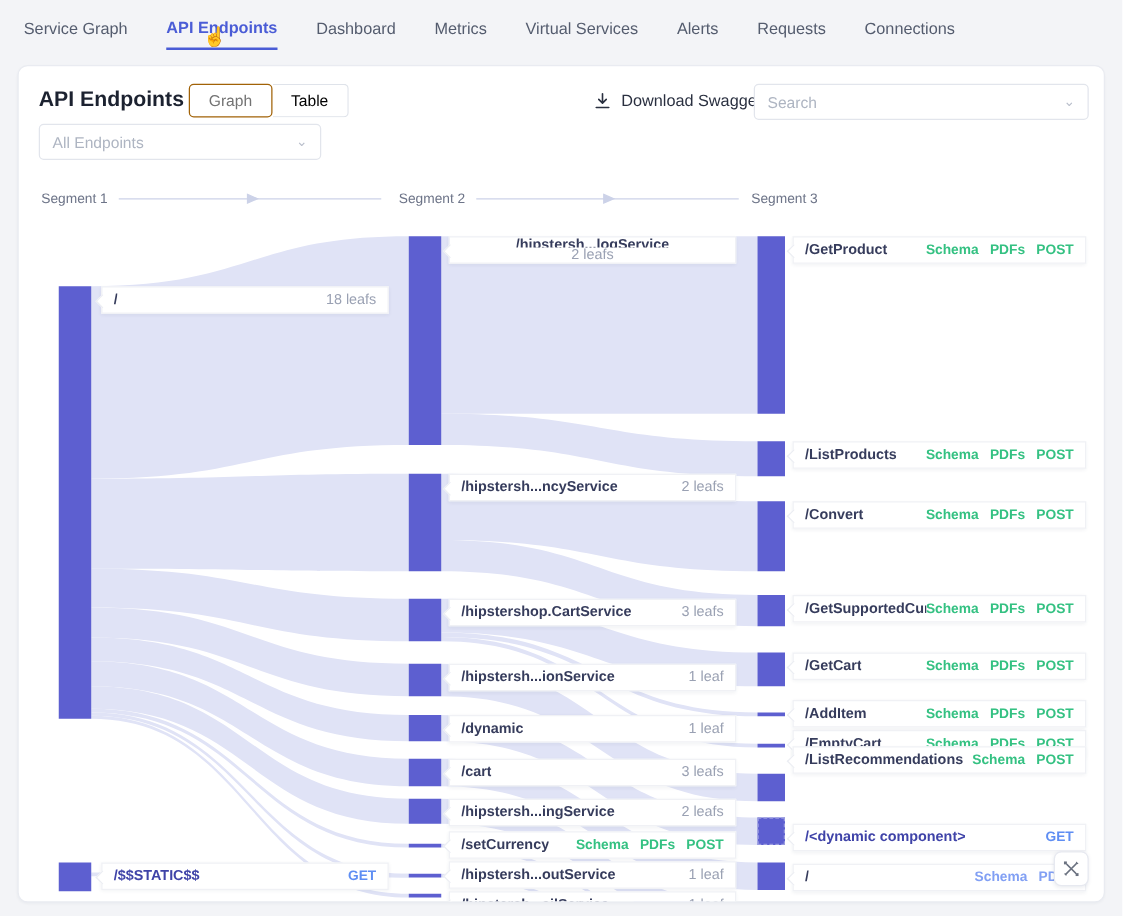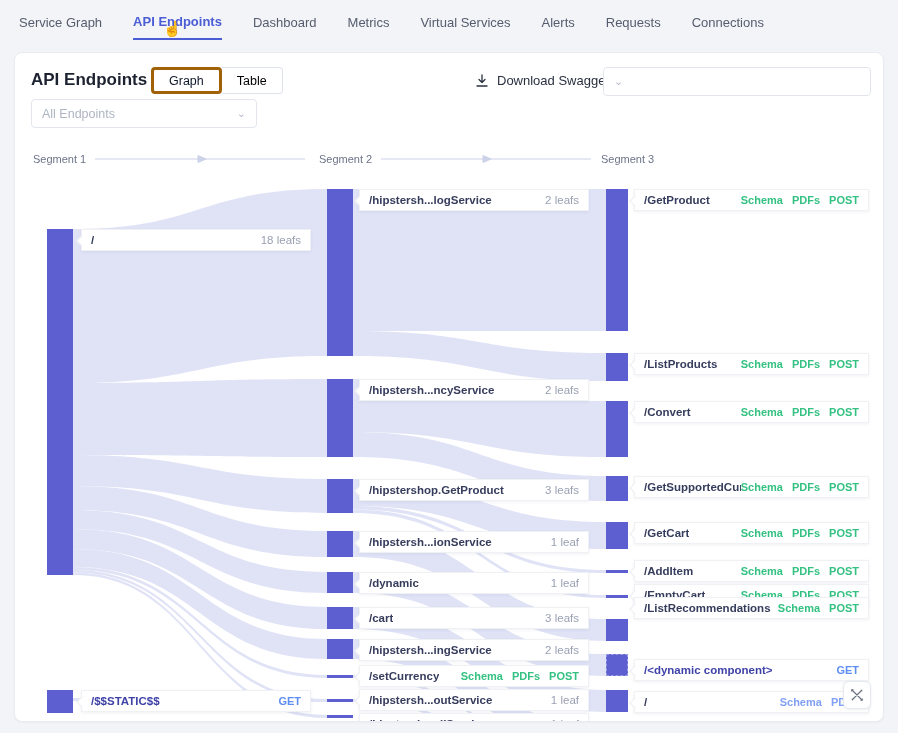--- a/index.html
+++ b/index.html
@@ -17,21 +17,21 @@
            border:1px solid #e9ebf1; border-radius:8px; overflow:hidden;
            box-shadow:0 1px 2px rgba(30,40,70,0.04); }
 
   .panel-title { position:absolute; left:16px; top:17px; font-size:17px; font-weight:bold; color:#1c2230; }
 
   .seg-toggle { position:absolute; left:136px; top:14px; display:flex; }
   .seg-btn { height:27px; padding:0 15px; font-size:12.5px; display:flex; align-items:center; background:#fff;
              border:1px solid #dfe3ea; color:#000000; cursor:pointer; }
   .seg-btn.first { border-radius:4px 0 0 4px; }
   .seg-btn.last  { border-radius:0 4px 4px 0; border-left:none; }
-  .seg-btn.active { border:3px solid #a16207; color:#0f172a; z-index:2; border-radius:4px; }
+  .seg-btn.active { border:1px solid #a16207; color:#737373; z-index:2; border-radius:4px; }
 
   .download { position:absolute; left:460px; top:20px; display:flex; gap:8px; align-items:center;
               font-size:13px; color:#2a3040; cursor:pointer; }
   .search-box { position:absolute; left:588px; top:14px; width:268px; height:29px; border:1px solid #e2e5ec;
                 border-radius:4px; display:flex; align-items:center; padding:0 10px; background:#fff; }
   .search-box input { border:none; outline:none; flex:1; font-size:12.5px; color:#3a4161; font-family:inherit; }
   .search-box input::placeholder { color:#aeb5c2; }
   .chev { color:#b6bcc9; font-size:11px; }
 
   .filter-box { position:absolute; left:16px; top:46px; width:226px; height:29px; border:1px solid #e2e5ec;
@@ -95,20 +95,21 @@
 
     <div class="download">
       <svg width="14" height="14" viewBox="0 0 14 14">
         <path d="M7 1 L7 8 M4 5.5 L7 8.5 L10 5.5" stroke="#2a3040" stroke-width="1.3" fill="none" stroke-linecap="round" stroke-linejoin="round"></path>
         <path d="M2 12 L12 12" stroke="#2a3040" stroke-width="1.3" stroke-linecap="round"></path>
       </svg>
       <span>Download Swagger</span>
     </div>
 
     <div class="search-box">
+      <input type="text" placeholder="Search" style="">
       <span class="chev">⌄</span>
     </div>
 
     <div class="filter-box">
       <span class="val">All Endpoints</span>
       <span class="chev">⌄</span>
     </div>
 
     <div class="seg-label" style="left:18px; top:100px;">Segment 1</div>
     <div class="seg-label" style="left:304px; top:100px;">Segment 2</div>
@@ -176,30 +177,30 @@
 
     <div class="nodebox" style="left:66px; top:176px; width:230px;">
       <span class="nlabel">/</span>
       <span class="nmeta">18 leafs</span>
     </div>
     <div class="nodebox" style="left:66px; top:637px; width:230px;">
       <span class="nlabel indigo">/$$STATIC$$</span>
       <span class="lnk blue">GET</span>
     </div>
 
-    <div class="nodebox" style="left:344px; top:136px; width:230px;">
+    <div class="nodebox" style="left:344px; top:136px; width:230px;flex-direction:column;">
       <span class="nlabel">/hipstersh...logService</span>
       <span class="nmeta">2 leafs</span>
     </div>
     <div class="nodebox" style="left:344px; top:326px; width:230px;">
       <span class="nlabel">/hipstersh...ncyService</span>
       <span class="nmeta">2 leafs</span>
     </div>
     <div class="nodebox" style="left:344px; top:426px; width:230px;">
-      <span class="nlabel">/hipstershop.GetProduct</span>
+      <span class="nlabel">/hipstershop.CartService</span>
       <span class="nmeta">3 leafs</span>
     </div>
     <div class="nodebox" style="left:344px; top:478px; width:230px;">
       <span class="nlabel">/hipstersh...ionService</span>
       <span class="nmeta">1 leaf</span>
     </div>
     <div class="nodebox" style="left:344px; top:519px; width:230px;">
       <span class="nlabel">/dynamic</span>
       <span class="nmeta">1 leaf</span>
     </div>

